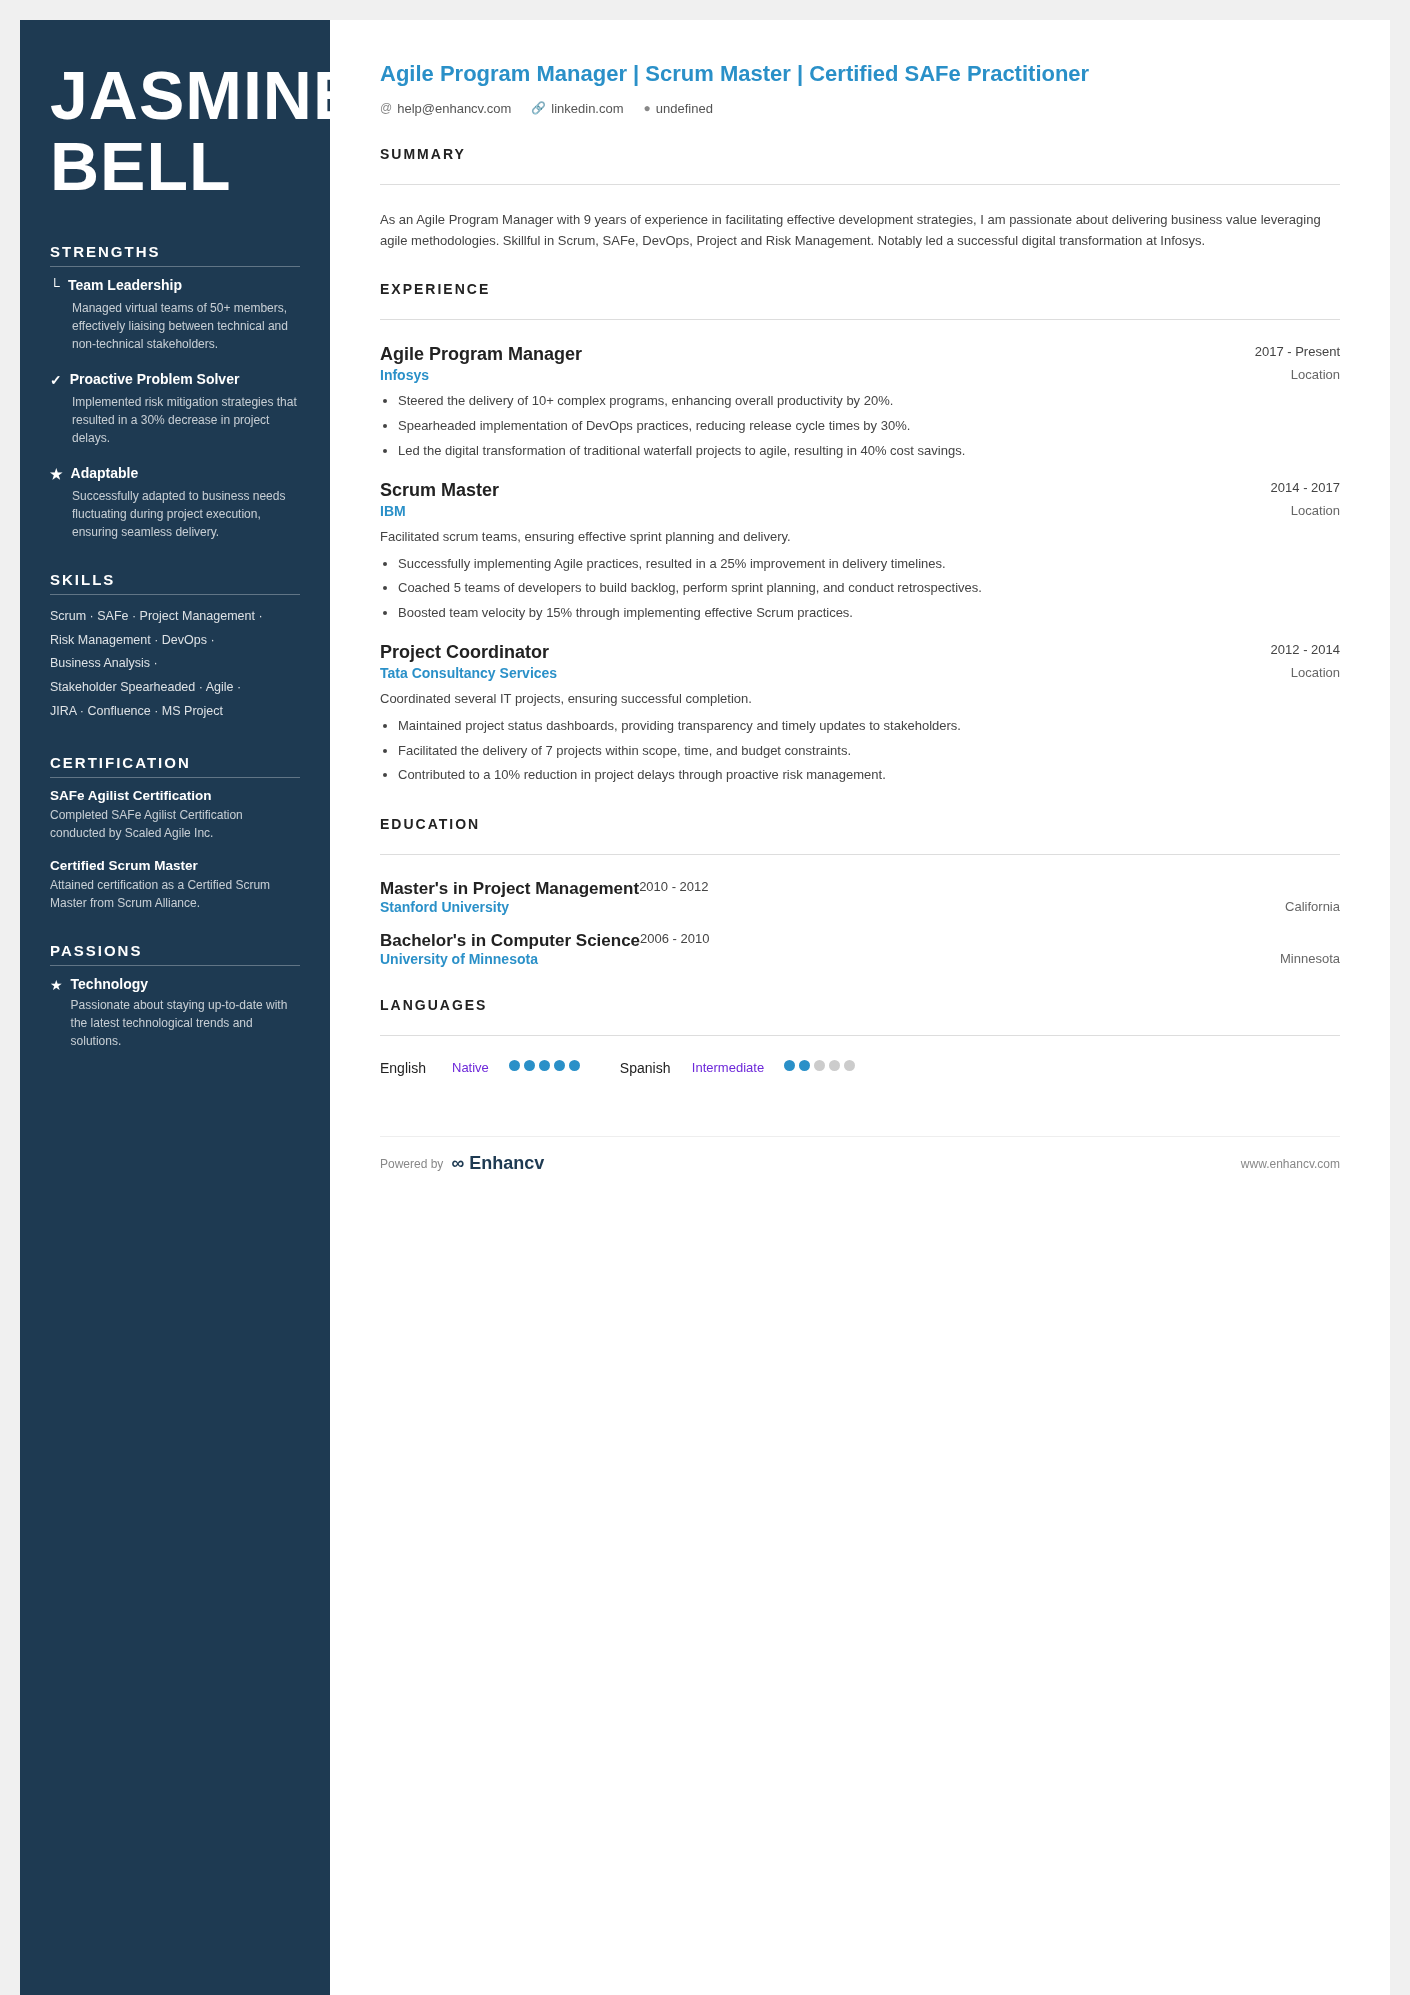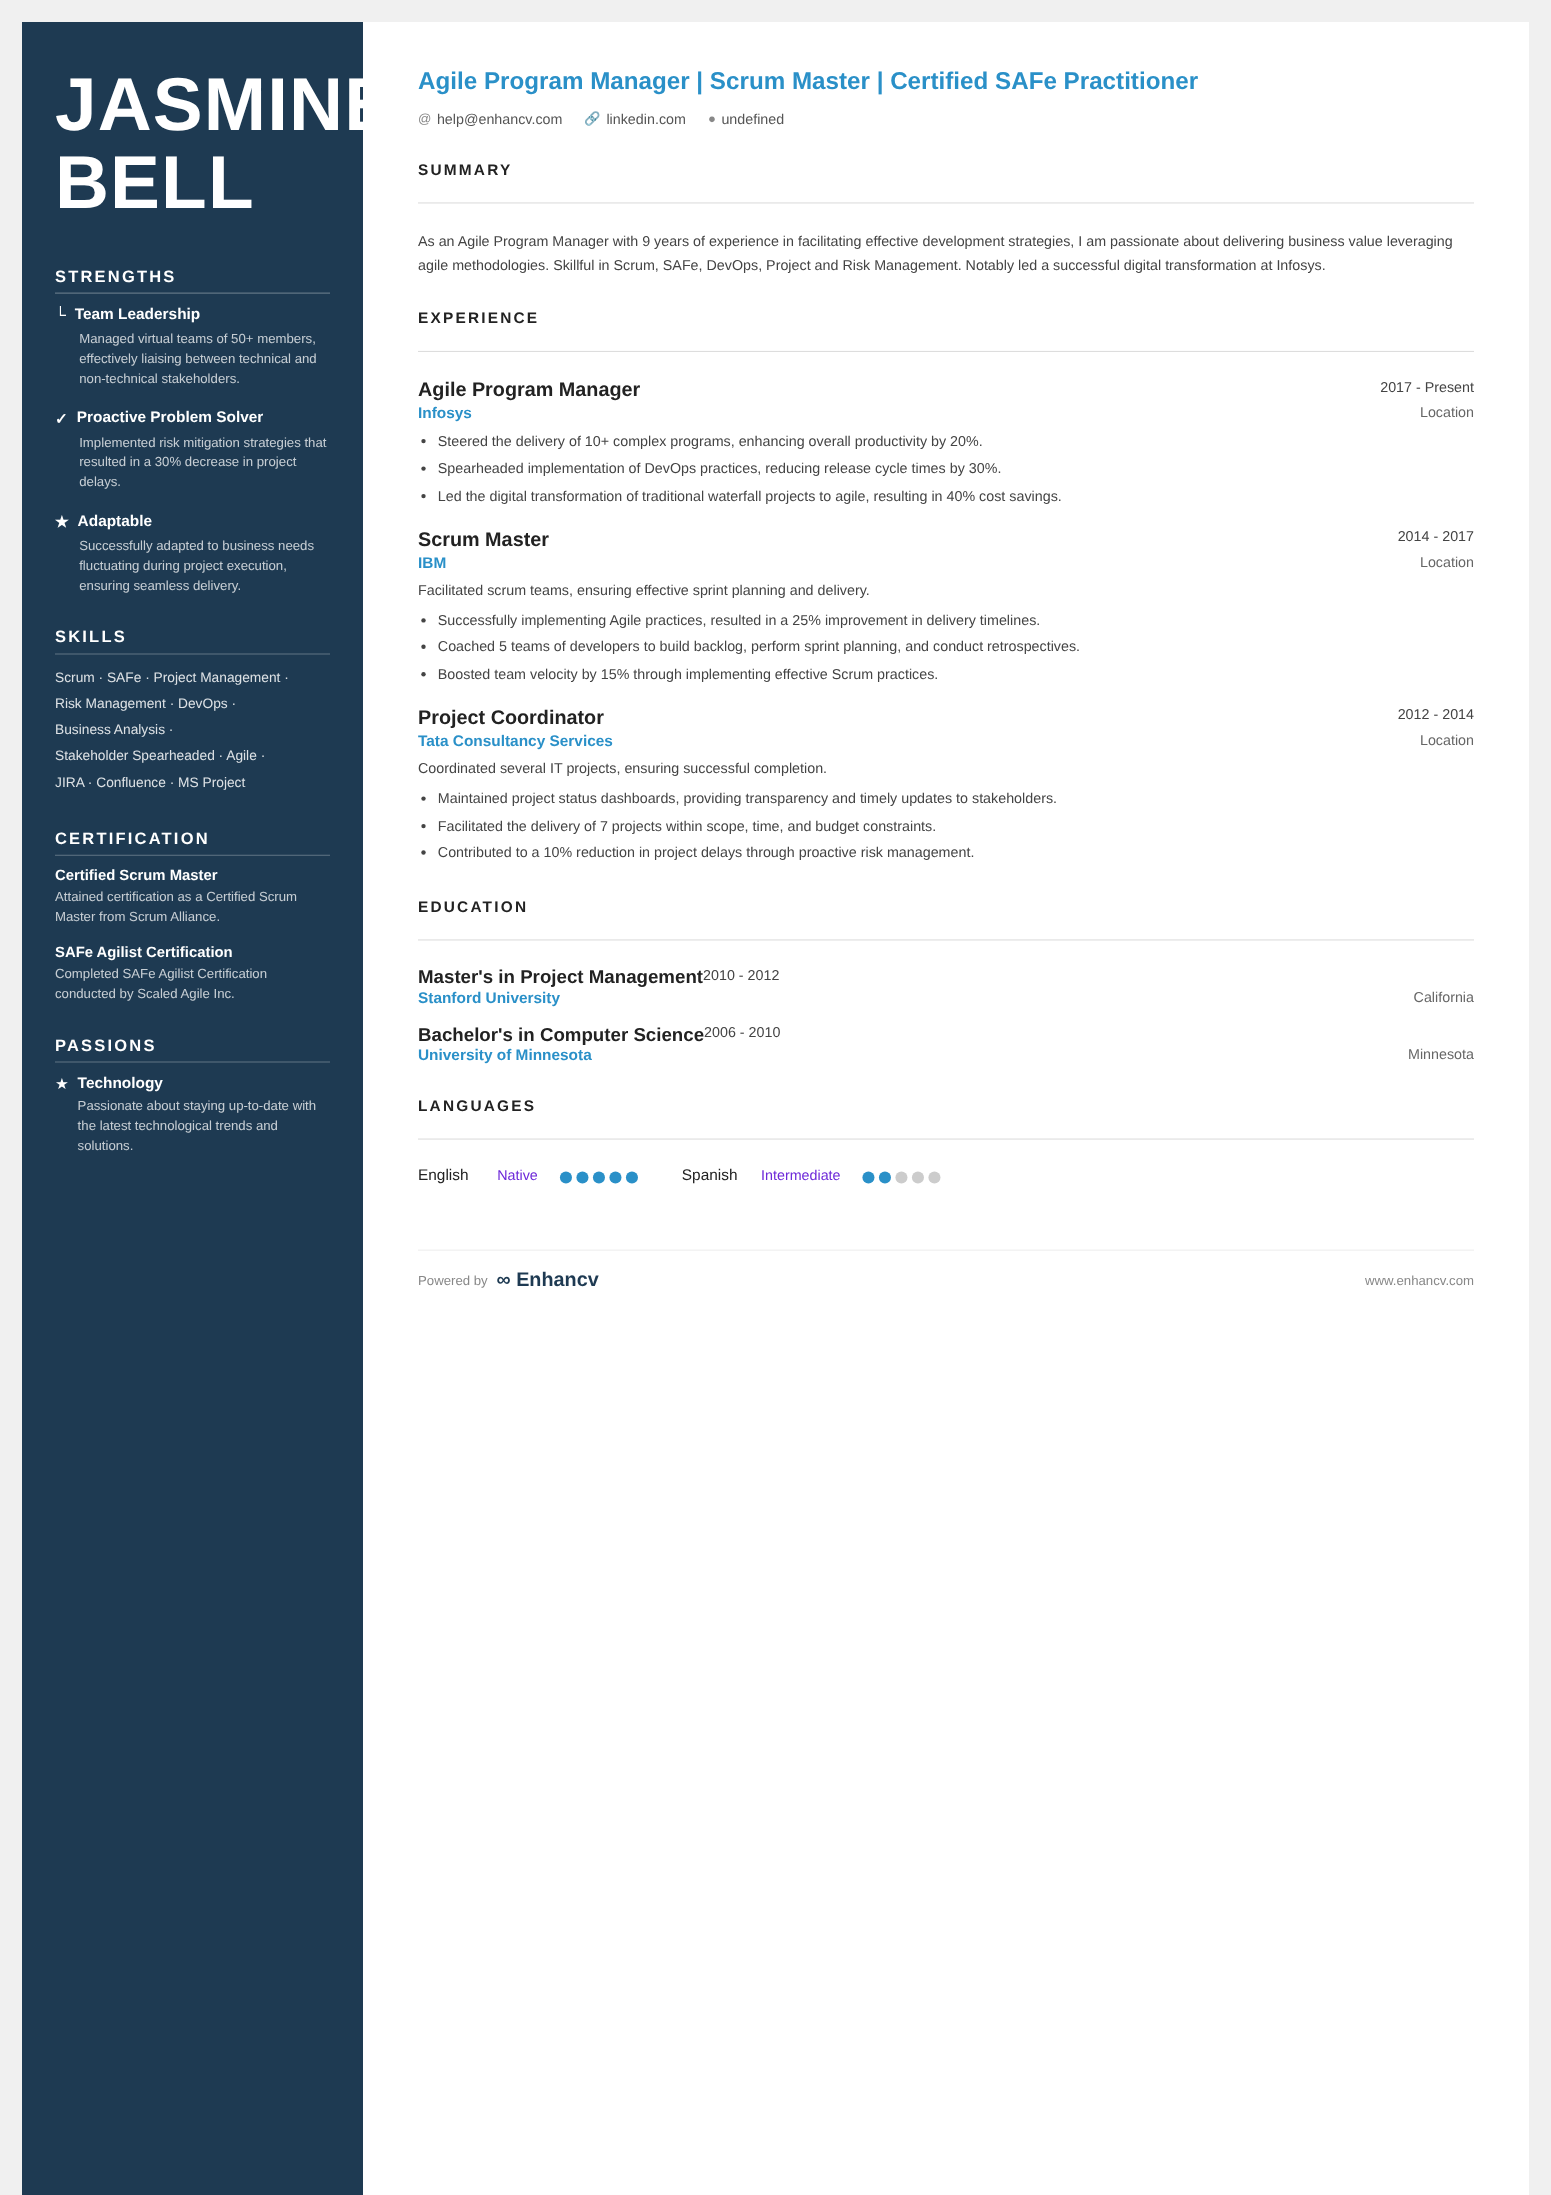--- a/index.html
+++ b/index.html
@@ -229,21 +229,21 @@
       color: #666;
     }
     .lang-row {
       display: flex;
       gap: 40px;
       align-items: center;
       margin-top: 12px;
     }
     .lang-item {
       display: flex;
-      align-items: flex-end;
+      align-items: flex-start;
       gap: 12px;
     }
     .lang-name {
       font-size: 14px;
       color: #222;
       min-width: 60px;
     }
     .lang-level {
       font-size: 13px;
       color: #6d28d9;
@@ -321,26 +321,26 @@
       <div>Scrum · SAFe · Project Management ·</div>
       <div>Risk Management · DevOps ·</div>
       <div>Business Analysis ·</div>
       <div>Stakeholder Spearheaded · Agile ·</div>
       <div>JIRA · Confluence · MS Project</div>
     </div>
 
     <div class="sidebar-section-title">CERTIFICATION</div>
     <div>
       <div class="cert-item">
+        <div class="cert-name">SAFe Agilist Certification</div>
+        <div class="cert-desc">Completed SAFe Agilist Certification conducted by Scaled Agile Inc.</div>
+      </div>
+      <div class="cert-item">
         <div class="cert-name">Certified Scrum Master</div>
         <div class="cert-desc">Attained certification as a Certified Scrum Master from Scrum Alliance.</div>
-      </div>
-      <div class="cert-item">
-        <div class="cert-name">SAFe Agilist Certification</div>
-        <div class="cert-desc">Completed SAFe Agilist Certification conducted by Scaled Agile Inc.</div>
       </div>
     </div>
 
     <div class="sidebar-section-title">PASSIONS</div>
     <div class="passion-item">
       <span class="passion-icon">★</span>
       <div class="passion-content">
         <div class="passion-title">Technology</div>
         <div class="passion-desc">Passionate about staying up-to-date with the latest technological trends and solutions.</div>
       </div>

